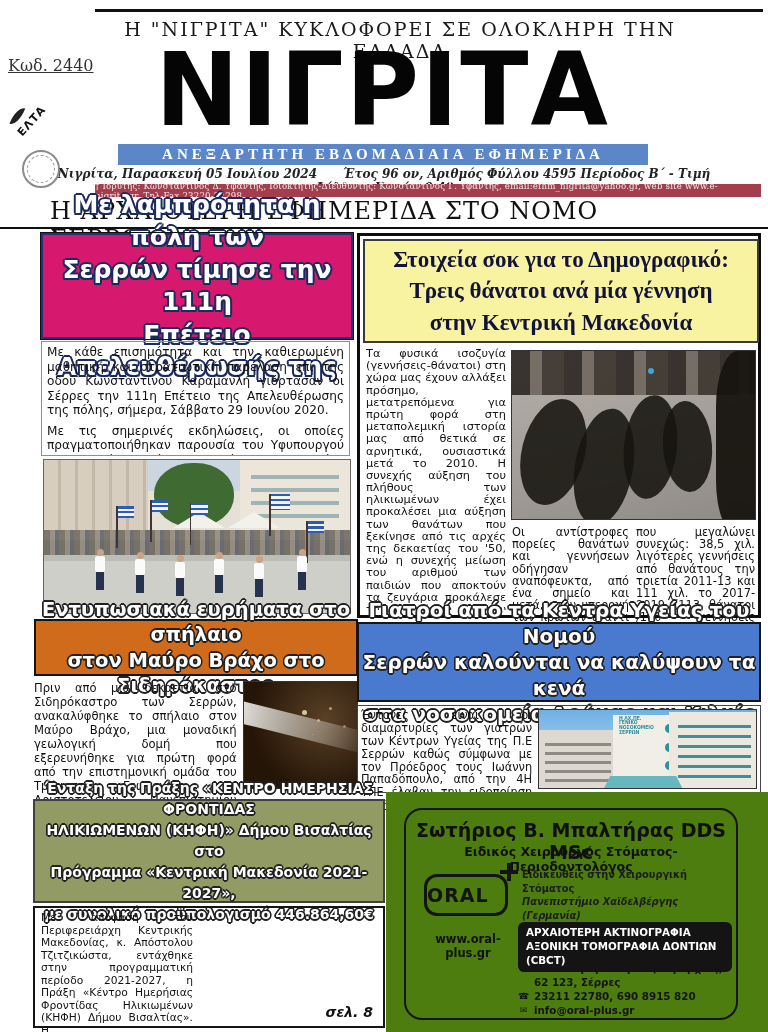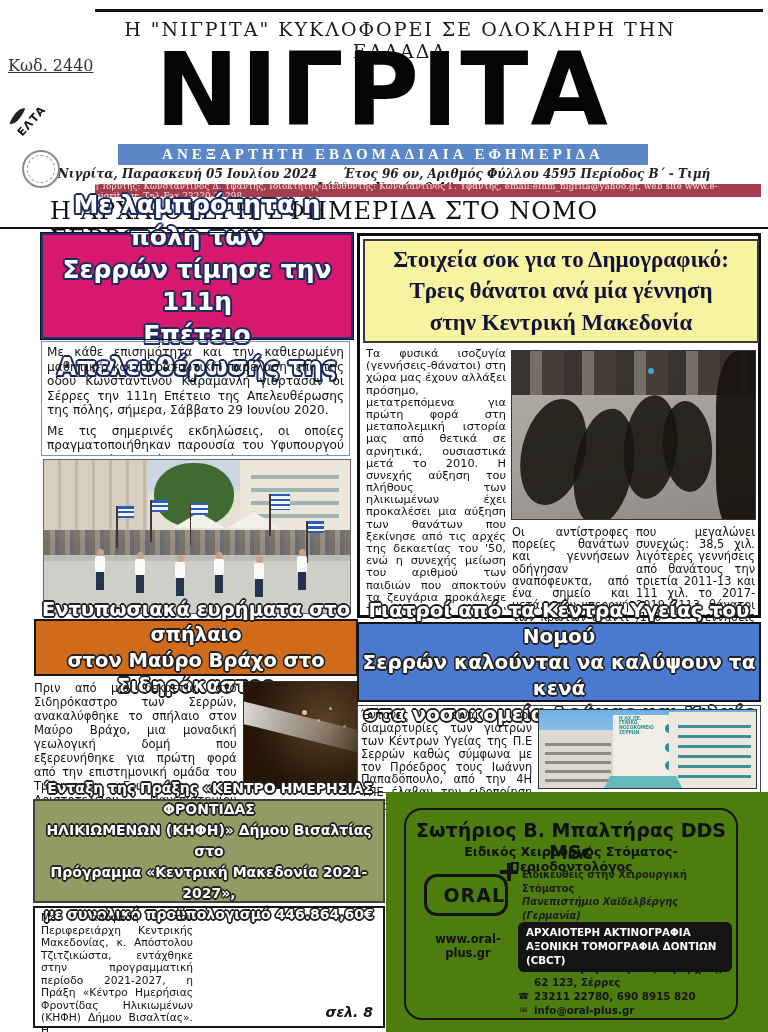--- a/index.html
+++ b/index.html
@@ -148,21 +148,21 @@
   .ph-kifi .sleeve{position:absolute;left:-8px;bottom:-10px;width:70px;height:40px;background:#f6efe8;
       border-radius:40%;transform:rotate(20deg);}
   .kifi-ref{position:absolute;right:10px;bottom:6px;font-weight:bold;font-style:italic;font-size:14px;}
 
   .ad-bg{left:386px;top:792px;width:382px;height:240px;background:#4d7c0f;}
   .ad-box{position:absolute;left:18px;top:16px;width:334px;height:212px;border:2.5px solid #161616;
           border-radius:18px;box-sizing:border-box;}
   .ad-name{position:absolute;left:0;top:9px;width:100%;text-align:center;font-weight:bold;font-size:19px;color:#101010;}
   .ad-title{position:absolute;left:0;top:34px;width:100%;text-align:center;font-weight:bold;font-size:12.5px;color:#101010;}
   .ad-logo{position:absolute;left:18px;top:64px;width:78px;height:36px;border:3px solid #141414;border-radius:13px;
-           display:flex;align-items:center;justify-content:flex-end;font-weight:bold;font-size:19px;letter-spacing:1px;color:#141414;}
+           display:flex;align-items:center;justify-content:flex-start;font-weight:bold;font-size:19px;letter-spacing:1px;color:#141414;}
   .ad-plus{position:absolute;right:-13px;top:-14px;width:18px;height:18px;
       background:linear-gradient(#141414,#141414) center/100% 4px no-repeat,
                  linear-gradient(#141414,#141414) center/4px 100% no-repeat;}
   .ad-creds{position:absolute;left:116px;top:58px;width:206px;font-size:9.8px;font-weight:bold;
             line-height:1.38;color:#1c1c1c;}
   .ad-creds .it{font-style:italic;}
   .ad-pill{position:absolute;left:112px;top:112px;width:214px;background:#141414;color:#fff;border-radius:6px;
            font-weight:bold;font-size:10.3px;line-height:1.35;padding:4px 8px;box-sizing:border-box;}
   .ad-web{position:absolute;left:14px;top:122px;width:96px;font-weight:bold;font-size:11.5px;text-align:center;}
   .ad-contacts{position:absolute;left:112px;top:152px;width:214px;font-weight:bold;font-size:10.3px;line-height:1.35;color:#141414;}

